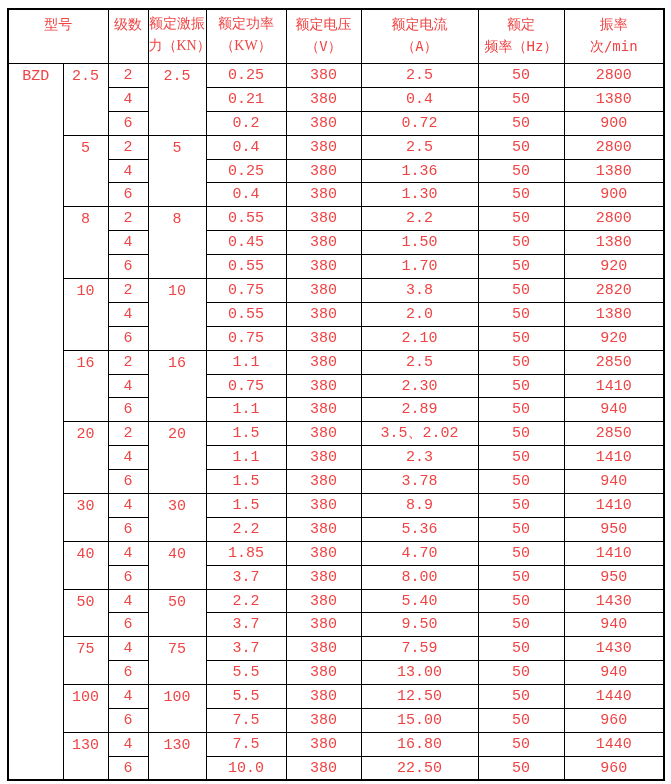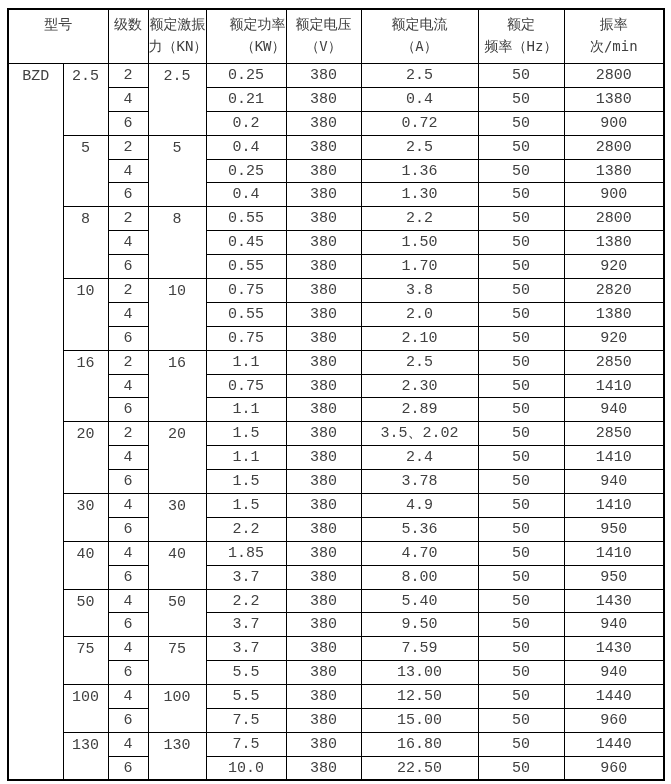--- a/index.html
+++ b/index.html
@@ -14,40 +14,41 @@
     position: relative;
     padding: 8px 0 0 7px;
   }
   table.spec {
     border-collapse: collapse;
     table-layout: fixed;
     width: 656px;
     border: 2px solid #000000;
     font-family: "DejaVu Sans Mono", "DejaVu Sans", monospace;
     font-size: 15px;
-    color: #404040;
+    color: #ef4444;
   }
   table.spec th, table.spec td {
     border: 1px solid #000000;
     text-align: center;
     padding: 0;
     overflow: hidden;
     white-space: pre;
   }
   table.spec thead th {
     height: 50px;
     font-weight: normal;
     vertical-align: top;
     padding-top: 3px;
     line-height: 22px;
     font-size: 14px;
   }
   table.spec thead th.left {
-    text-align: right;
+    text-align: center;
     padding-left: 0;
+    font-family: Liberation Serif, serif;
   }
   table.spec tbody tr {
     height: 23.9px;
     font-family: Liberation Mono, monospace;
   }
   table.spec tbody td {
     vertical-align: middle;
     line-height: 15px;
   }
   table.spec tbody td.merged {
@@ -228,39 +229,39 @@
           <td>1.5</td>
           <td>380</td>
           <td>3.5、2.02</td>
           <td>50</td>
           <td>2850</td>
         </tr>
         <tr>
           <td>4</td>
           <td>1.1</td>
           <td>380</td>
-          <td>2.4</td>
+          <td>2.3</td>
           <td>50</td>
           <td>1410</td>
         </tr>
         <tr>
           <td>6</td>
           <td>1.5</td>
           <td>380</td>
           <td>3.78</td>
           <td>50</td>
           <td>940</td>
         </tr>
         <tr>
           <td rowspan="2" class="merged">30</td>
           <td>4</td>
           <td rowspan="2" class="merged">30</td>
           <td>1.5</td>
           <td>380</td>
-          <td>4.9</td>
+          <td>8.9</td>
           <td>50</td>
           <td>1410</td>
         </tr>
         <tr>
           <td>6</td>
           <td>2.2</td>
           <td>380</td>
           <td>5.36</td>
           <td>50</td>
           <td>950</td>

